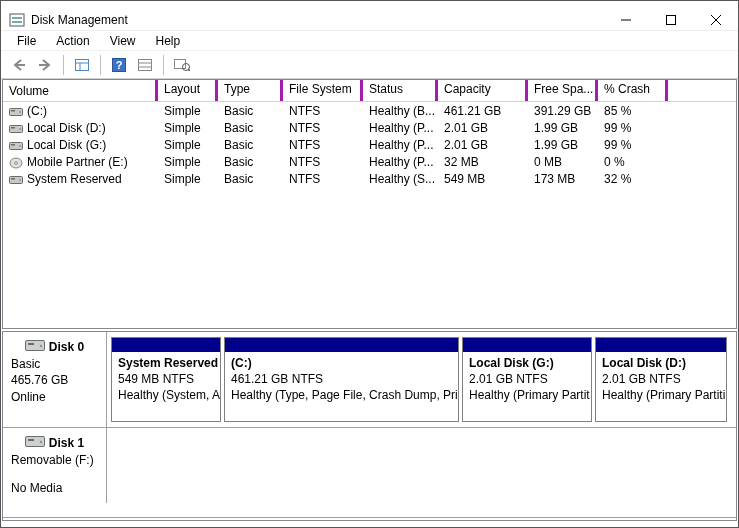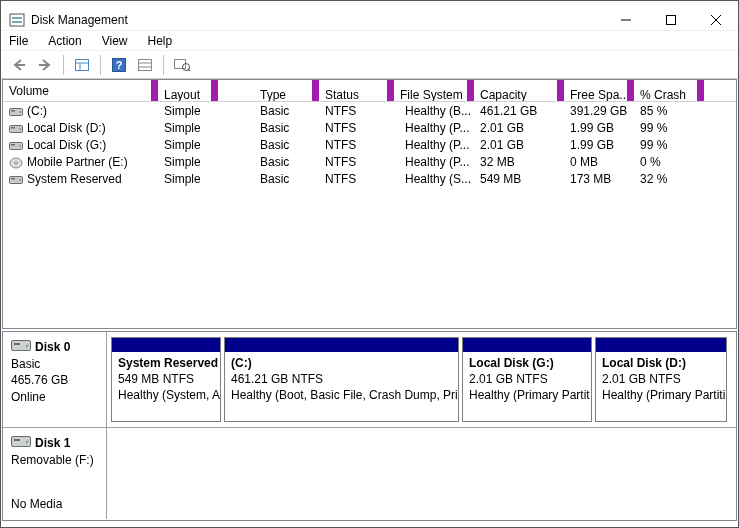--- a/index.html
+++ b/index.html
@@ -32,21 +32,21 @@
   .titlebar .win-btn {
     width: 45px; height: 28px;
     display: flex; align-items: center; justify-content: center;
     font-size: 12px;
   }
   
   .menubar {
     height: 20px;
     display: flex;
     align-items: center;
-    padding-left: 0;
+    padding-left: 8px;
     gap: 4px;
     border-bottom: 1px solid #f0f0f0;
   }
   .menubar .menu-item {
     padding: 2px 8px;
   }
   
   .toolbar {
     height: 28px;
     display: flex;
@@ -71,42 +71,42 @@
     overflow: hidden;
     background:#fff;
   }
   .vl-header {
     display: flex;
     background: #fff;
     border-bottom: 1px solid #d0d0d0;
     height: 22px;
   }
   .vl-header .col {
-    border-right: 7px solid #a21caf;
-    padding: 8px 6px;
+    border-right: 3px solid #a21caf;
+    padding: 2px 6px;
     font-size: 12px;
     overflow: hidden;
     white-space: nowrap;
   }
   .vl-body { }
   .vl-row {
     display: flex;
     height: 17px;
     align-items: center;
   }
   .vl-row .cell {
     padding: 0 6px;
     overflow: hidden;
     white-space: nowrap;
     text-overflow: clip;
     font-size: 12px;
   }
   .col-volume { width: 155px; display:flex; align-items:center; gap:4px;}
   .col-layout { width: 60px; }
-  .col-type  { width: 65px; margin-left: 36px; }
+  .col-type  { width: 65px; }
   .col-fs    { width: 80px; }
   .col-status{ width: 75px; }
   .col-cap   { width: 90px; }
   .col-free  { width: 70px; }
   .col-pct   { width: 70px; }
   .vol-icon { width:14px; height:10px; display:inline-block; }
   
   .disk-pane {
     border: 1px solid #828790;
     margin: 2px 1px 0 1px;
@@ -118,21 +118,21 @@
     display: flex;
     border-bottom: 1px solid #a0a0a0;
   }
   .disk-info {
     width: 104px;
     padding: 6px 8px;
     border-right: 1px solid #a0a0a0;
     font-size: 12px;
     line-height: 1.35;
   }
-  .disk-info .disk-icon-row { display:flex; align-items:center; gap:4px; }
+  .disk-info .disk-icon-row { display:flex; align-items:center; gap:4px;justify-content:center; }
   .disk-info .disk-label { font-weight: bold; }
   .partitions {
     flex: 1;
     display: flex;
     padding: 5px 4px 5px 4px;
     gap: 3px;
   }
   .partition {
     border: 1px solid #808080;
     display: flex;
@@ -234,22 +234,22 @@
         <line x1="14" y1="10" x2="16" y2="12" stroke="#555" stroke-width="1.5"></line>
       </svg>
   </div>
 </div>
 
 <div class="volume-list">
   <div class="vl-header">
     <div class="col col-volume">Volume</div>
     <div class="col col-layout">Layout</div>
     <div class="col col-type">Type</div>
+    <div class="col col-fs">File System</div>
     <div class="col col-status">Status</div>
-    <div class="col col-fs">File System</div>
     <div class="col col-cap">Capacity</div>
     <div class="col col-free">Free Spa...</div>
     <div class="col col-pct">% Crash</div>
   </div>
   <div class="vl-body" id="vl-body">
       <div class="vl-row">
         <div class="cell col-volume">
           <span class="vol-icon"><svg width="14" height="10">
               <rect x="0.5" y="1.5" width="13" height="7" rx="1" fill="#c9c9c9" stroke="#6b6b6b"></rect>
               <rect x="2" y="3" width="4" height="1.5" fill="#6b6b6b"></rect>
@@ -357,21 +357,21 @@
             <div class="part-name">System Reserved</div>
             <div>549 MB NTFS</div>
             <div>Healthy (System, A</div>
           </div>
         </div>
         <div class="partition" style="width: 235px;">
           <div class="part-stripe"></div>
           <div class="part-body">
             <div class="part-name"> (C:)</div>
             <div>461.21 GB NTFS</div>
-            <div>Healthy (Boot, Basic File, Crash Dump, Pri</div>
+            <div>Healthy (Type, Page File, Crash Dump, Pri</div>
           </div>
         </div>
         <div class="partition" style="width: 130px;">
           <div class="part-stripe"></div>
           <div class="part-body">
             <div class="part-name">Local Disk  (G:)</div>
             <div>2.01 GB NTFS</div>
             <div>Healthy (Primary Partit</div>
           </div>
         </div>
@@ -389,17 +389,17 @@
       <div class="disk-info">
         <div class="disk-icon-row">
           <span><svg width="20" height="14">
               <rect x="0.5" y="2.5" width="19" height="10" rx="1.5" fill="#cfcfcf" stroke="#6b6b6b"></rect>
               <rect x="3" y="5" width="6" height="2" fill="#6b6b6b"></rect>
               <circle cx="16" cy="8" r="1.2" fill="#59b95c"></circle>
             </svg></span>
           <span class="disk-label">Disk 1</span>
         </div>
         <div>Removable (F:)</div>
-        <div style="margin-top:28px;">No Media</div>
+        <div style="margin-top:12px;">No Media</div>
       </div>
       <div class="partitions"></div>
     </div>
   </div>
 
 </body></html>

